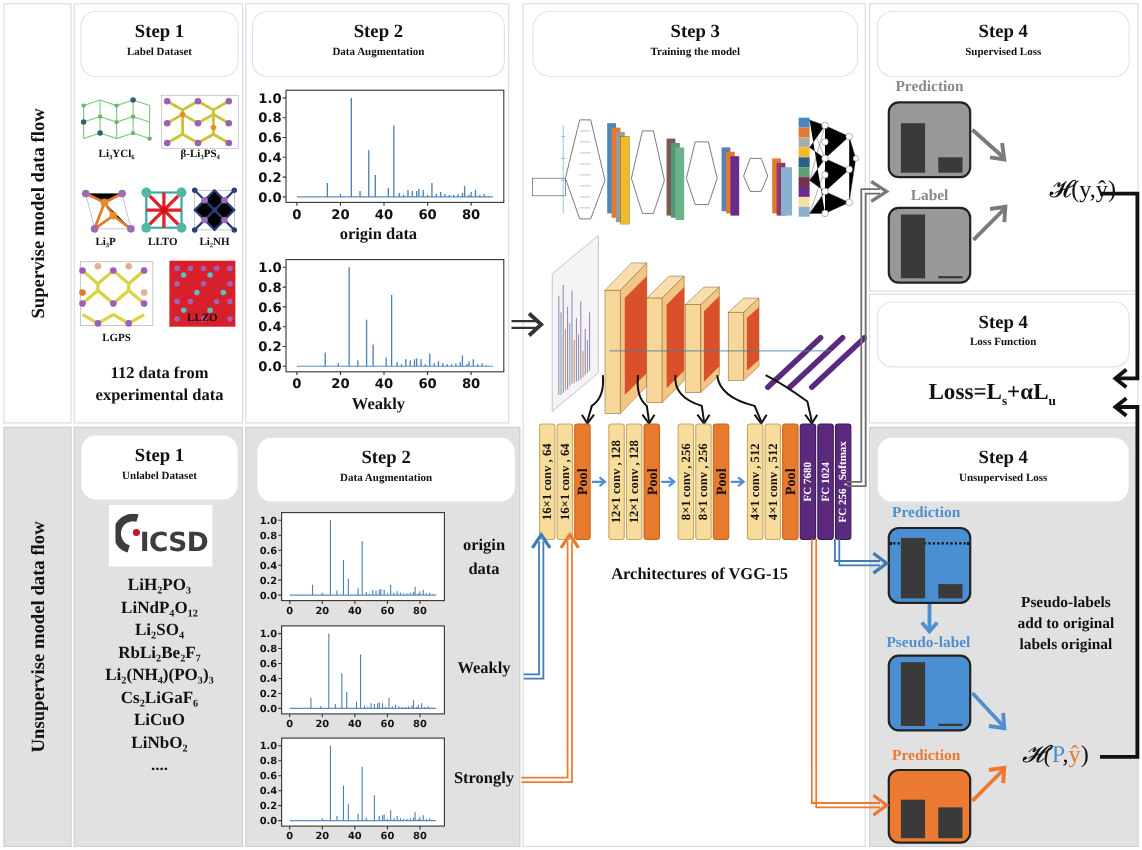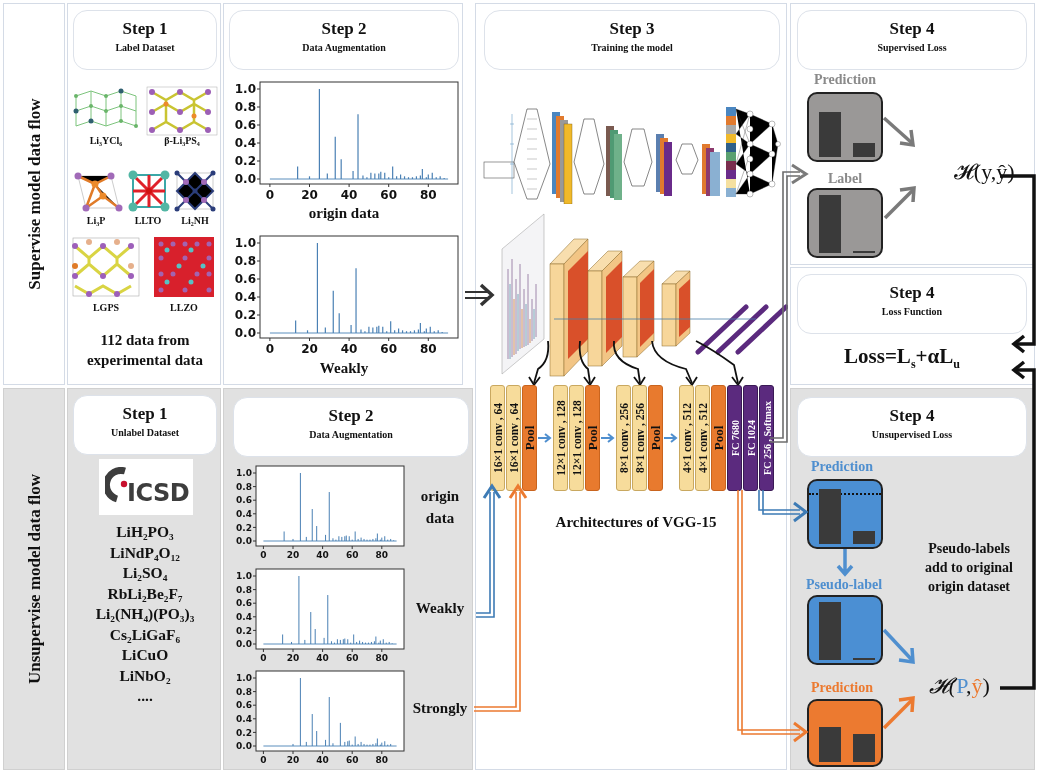--- a/index.html
+++ b/index.html
@@ -178,21 +178,21 @@
     </g>
     <g fill="#58c1c4">
       <circle cx="14" cy="14" r="2.5"></circle>
         <circle cx="38" cy="14" r="2.5"></circle>
         <circle cx="26" cy="30" r="2.5"></circle>
         <circle cx="50" cy="30" r="2.5"></circle>
         <circle cx="14" cy="46" r="2.5"></circle>
         <circle cx="38" cy="46" r="2.5"></circle>
     </g>
   </svg>
-  <div class="mat" style="left:85px;top:298px;width:62px;">LLZO</div>
+  <div class="mat" style="left:85px;top:280px;width:62px;">LLZO</div>
 
   <div class="cap" style="left:0;top:326px;width:154px;font-size:15px;line-height:20px;">
     <div>112 data from</div>
     <div>experimental data</div>
   </div>
 </div>
 
 <div class="panel" style="left:223px;top:3px;width:240px;height:382px;">
   <div class="hdr" style="left:5px;top:6px;width:230px;height:60px;">
     <span class="s">Step 2</span>
@@ -737,21 +737,21 @@
       <div class="bar" style="left: 44px; width: 22px; height: 2.32px;"></div>
     </div>
   <div class="cap" style="left:6px;top:291px;width:90px;font-size:14px;color:#ec7a30;">Prediction</div>
   <div class="pbox" id="strong-pred-box" style="left:16px;top:310px;width:76px;height:68px;background:#ec7a30;">
       <div class="bar" style="left: 10px; width: 22px; height: 34.72px;"></div>
       <div class="bar" style="left: 44px; width: 22px; height: 28px;"></div>
     </div>
   <div class="cap" style="left:118px;top:150px;width:120px;font-size:14px;line-height:19px;">
     <div>Pseudo-labels</div>
     <div>add to original</div>
-    <div>origin dataset</div>
+    <div>labels original</div>
   </div>
   <div class="abs" style="left:138px;top:284px;font-size:22px;white-space:nowrap;">
     <span style="font-style:italic;">𝓗(</span><span style="color:#4f8fcf;">P</span><span>,</span><span style="color:#ec7a30;">ŷ</span><span>)</span>
   </div>
 </div>
 
 <svg class="abs" style="left:0;top:0;pointer-events:none;" width="1038" height="773" viewBox="0 0 1038 773">
 
   <g stroke="#333" stroke-width="2" fill="none">
     <path d="M465 292 L488 292 M465 298 L488 298"></path>

